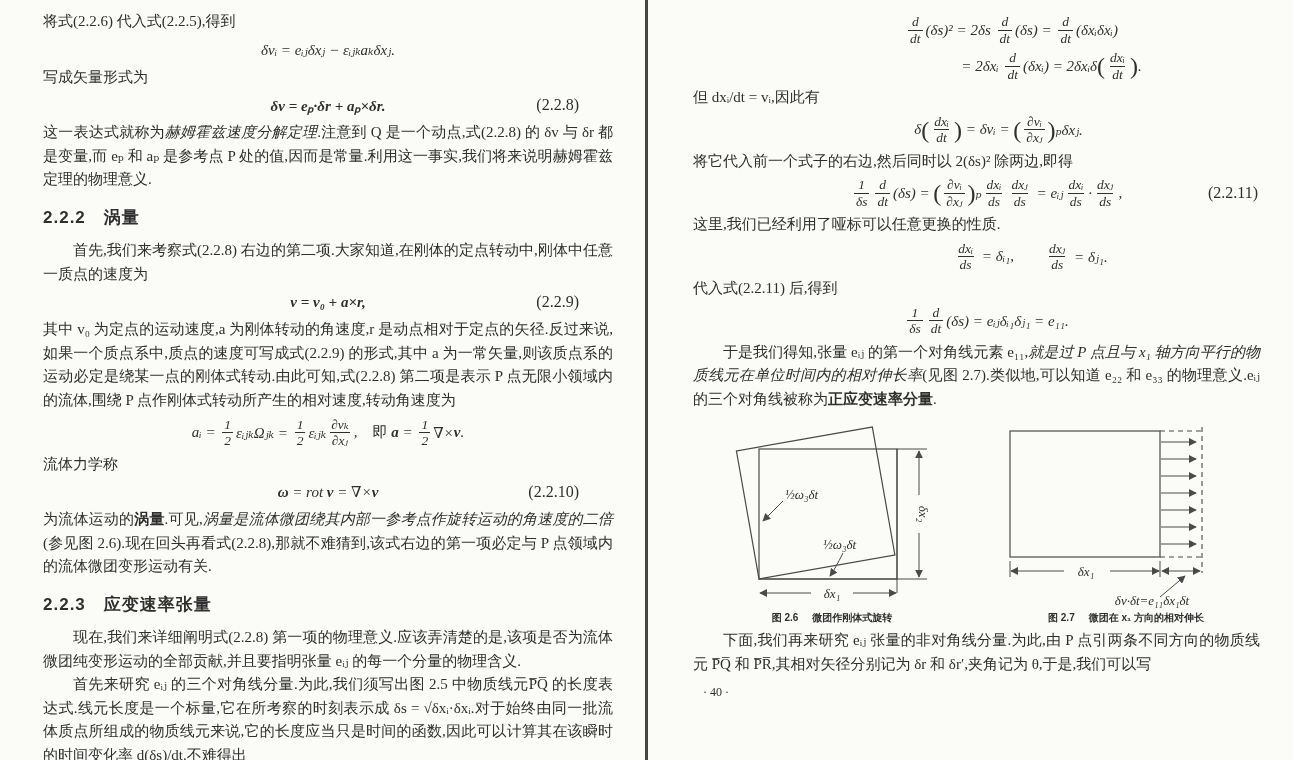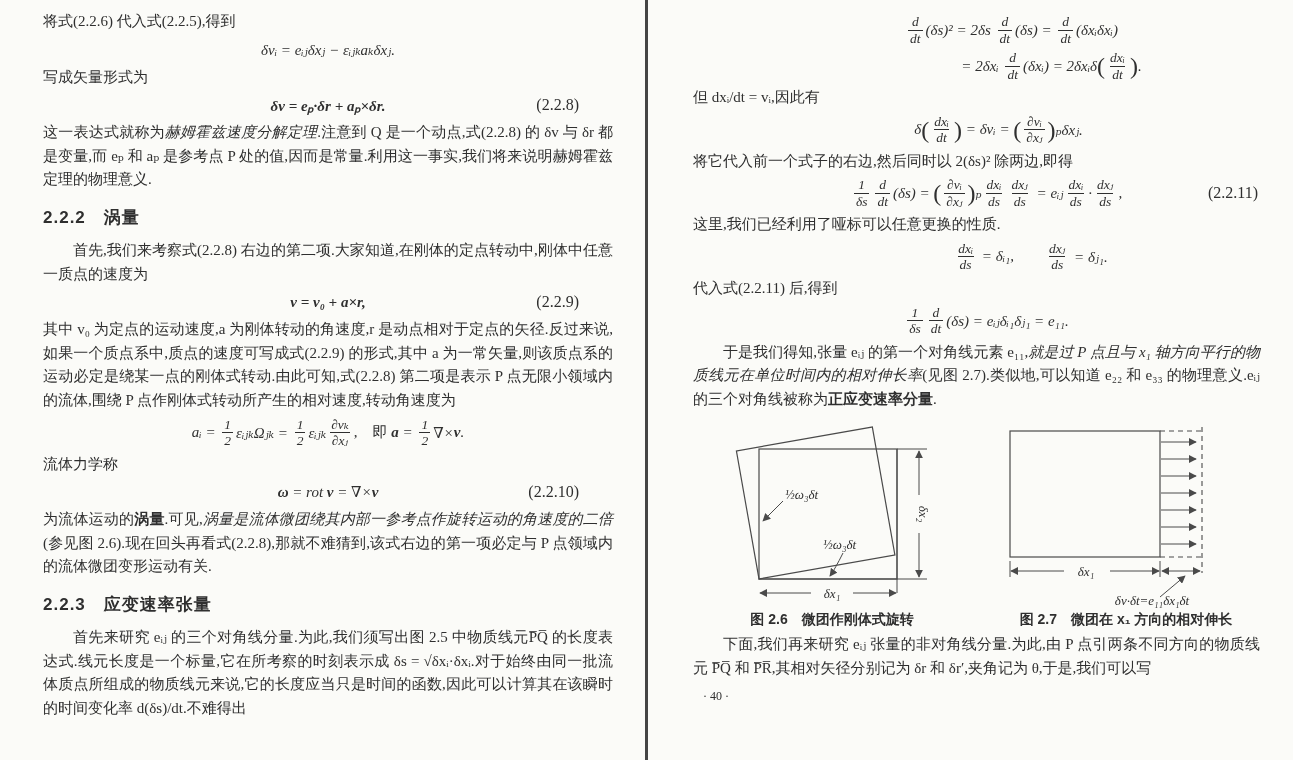--- a/index.html
+++ b/index.html
@@ -34,21 +34,21 @@
   .eq.pl70{padding-left:70px;} .eq.pl150{padding-left:150px;}
   .eq.pl44{padding-left:44px;} .eq.pl108{padding-left:108px;}
   .eq.pl20{padding-left:20px;}
   
   .pgnum{font-size:12px;margin-top:8px;}
   .pgnum.leftside{text-align:left;padding-left:10px;}
   
   .figrow{display:flex;justify-content:space-between;margin:10px 0 4px 0;}
   .figbox{display:flex;flex-direction:column;align-items:center;}
   .figcap{font-family:"Liberation Sans","DejaVu Sans",sans-serif;font-weight:bold;
-          font-size:14px;margin-top:2px;}
+          font-size:10px;margin-top:2px;}
   .figcap .gap{display:inline-block;width:14px;}
   svg{display:block;}
   svg text{font-family:"Liberation Serif","DejaVu Serif",serif;font-style:italic;
            font-size:13px;fill:#2f2f2f;}
   svg .ln{stroke:#4a4a4a;stroke-width:1.2;fill:none;}
   svg .thin{stroke:#4a4a4a;stroke-width:1;fill:none;}
   svg .dash{stroke:#4a4a4a;stroke-width:1.1;fill:none;stroke-dasharray:5 4;}
 </style>
 </head>
 <body>
@@ -75,20 +75,21 @@
       <p class="body">其中 v₀ 为定点的运动速度,a 为刚体转动的角速度,r 是动点相对于定点的矢径.反过来说,如果一个质点系中,质点的速度可写成式(2.2.9) 的形式,其中 a 为一常矢量,则该质点系的运动必定是绕某一点的刚体式转动.由此可知,式(2.2.8) 第二项是表示 P 点无限小领域内的流体,围绕 P 点作刚体式转动所产生的相对速度,转动角速度为</p>
       <div class="eq"><span>aᵢ = </span><span class="frac"><span class="fnum">1</span><span class="fden">2</span></span><span>εᵢⱼₖΩⱼₖ = </span><span class="frac"><span class="fnum">1</span><span class="fden">2</span></span><span>εᵢⱼₖ</span><span class="frac"><span class="fnum">∂vₖ</span><span class="fden">∂xⱼ</span></span><span class="er">,</span><span class="er">　即 </span><span class="eb">a</span><span> = </span><span class="frac"><span class="fnum">1</span><span class="fden">2</span></span><span>∇×</span><span class="eb">v</span><span>.</span></div>
       <p class="body">流体力学称</p>
       <div class="eq">
         <span style="display:inline-flex;align-items:center;"><span class="eb">ω</span><span> = rot </span><span class="eb">v</span><span> = ∇×</span><span class="eb">v</span></span>
         <span class="eqnum">(2.2.10)</span>
       </div>
       <p class="body"><span>为流体运动的</span><span class="b">涡量</span><span>.可见,</span><span class="k">涡量是流体微团绕其内部一参考点作旋转运动的角速度的二倍</span><span>(参见图 2.6).现在回头再看式(2.2.8),那就不难猜到,该式右边的第一项必定与 P 点领域内的流体微团变形运动有关.</span></p>
 
       <h3 class="sec">2.2.3　应变速率张量</h3>
+      <p class="body indent">现在,我们来详细阐明式(2.2.8) 第一项的物理意义.应该弄清楚的是,该项是否为流体微团纯变形运动的全部贡献,并且要指明张量 eᵢⱼ 的每一个分量的物理含义.</p>
       <p class="body indent">首先来研究 eᵢⱼ 的三个对角线分量.为此,我们须写出图 2.5 中物质线元P̅Q̅ 的长度表达式.线元长度是一个标量,它在所考察的时刻表示成 δs = √δxᵢ·δxᵢ.对于始终由同一批流体质点所组成的物质线元来说,它的长度应当只是时间的函数,因此可以计算其在该瞬时的时间变化率 d(δs)/dt.不难得出</p>
 
     </div>
   </div>
 
   <div class="divider"></div>
 
   <div class="page right">
     <div class="content">
       <div class="eq pl70"><span class="frac"><span class="fnum">d</span><span class="fden">dt</span></span><span>(δs)² = 2δs </span><span class="frac"><span class="fnum">d</span><span class="fden">dt</span></span><span>(δs) = </span><span class="frac"><span class="fnum">d</span><span class="fden">dt</span></span><span>(δxᵢδxᵢ)</span></div>

